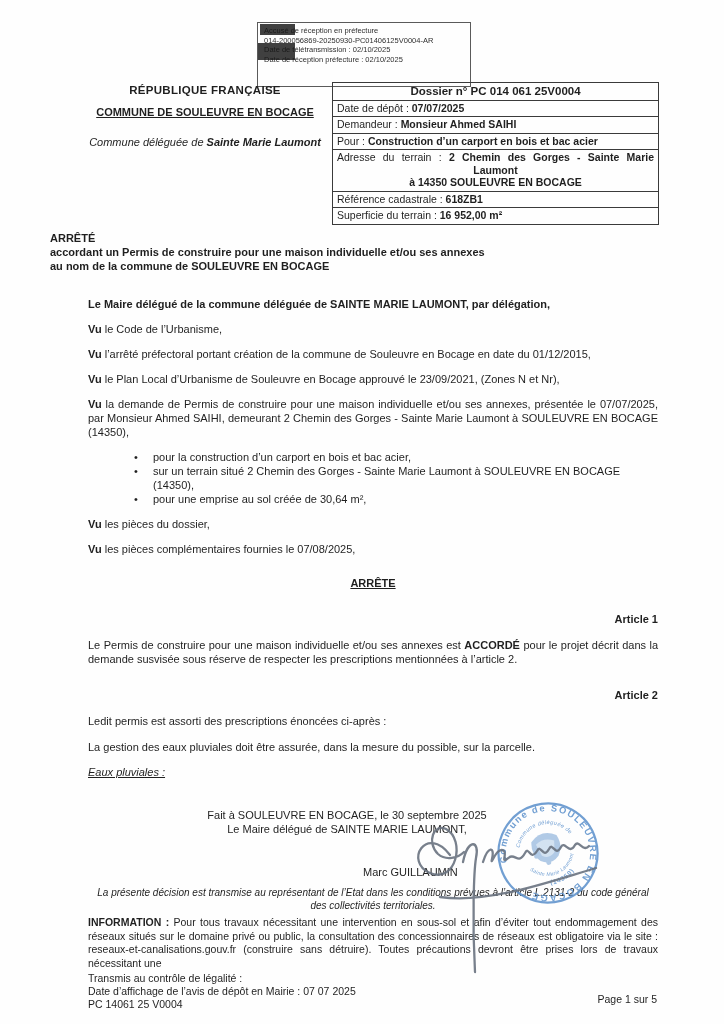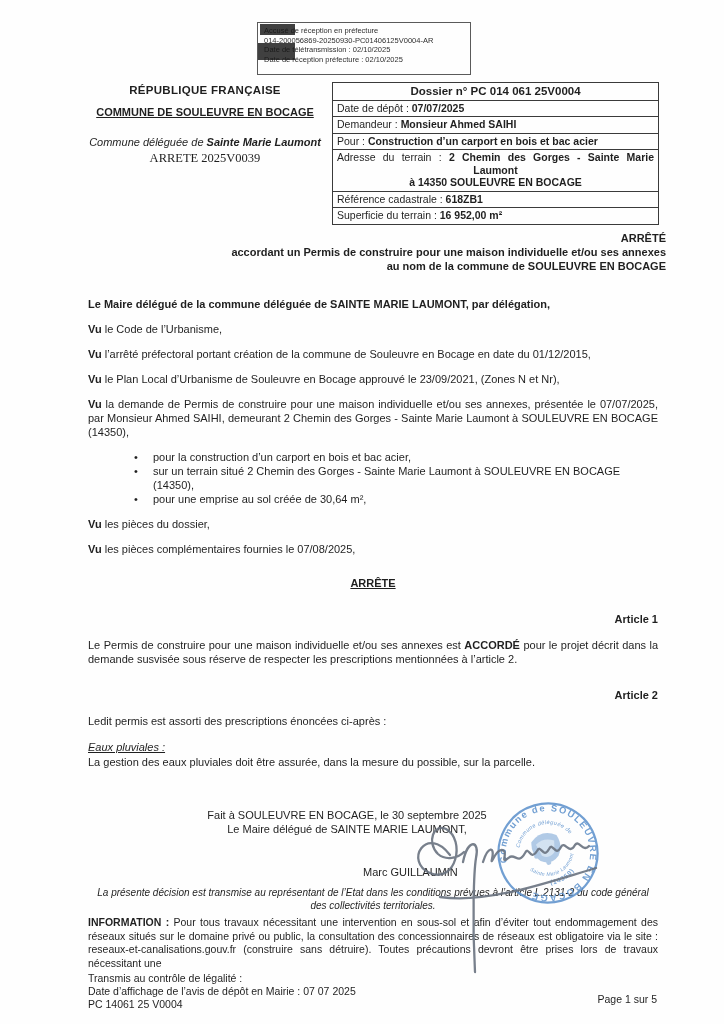--- a/index.html
+++ b/index.html
@@ -14,21 +14,21 @@
   
   .dept-box {
     left:117px; top:30px; width:148px; height:37px;
     border:2px solid #2e2e2e; text-align:center;
     font-size:11px; line-height:16px; padding-top:2px;
   }
   
   .receipt-box {
     left:257px; top:22px; width:206px; height:48px;
     border:1px solid #5a5a5a; background:transparent;
-    font-size:7.5px; line-height:9.6px; padding:3px 0 0 6px;
+    font-size:7.5px; line-height:9.6px; padding:3px 0 12px 6px;
     color:#2f2f2f; white-space:nowrap;
   }
   .smudge { background:#161616; opacity:.82; }
   .smudge-a { left:260px; top:24px; width:35px; height:11px; }
   .smudge-b { left:258px; top:43px; width:37px; height:17px; }
 
   
   .hdr-left { left:62px; top:84px; width:286px; text-align:center; }
   .hdr-republic { font-size:11.5px; font-weight:bold; letter-spacing:.3px; margin-bottom:10px; }
   .hdr-commune { font-size:11px; font-weight:bold; text-decoration:underline; margin-bottom:18px; }
@@ -37,21 +37,21 @@
 
   
   .dossier { left:332px; top:82px; width:325px; border:1.5px solid #3a3a3a; font-size:10.5px; }
   .trow { border-top:1px solid #3a3a3a; padding:1px 4px 2px 4px; line-height:12.5px; }
   .trow:first-child { border-top:none; }
   .trow-title { text-align:center; font-weight:bold; font-size:11.5px; padding:2px 4px; }
   .addr-main { text-align:justify; text-align-last:center; }
   .addr-sub { text-align:center; font-weight:bold; }
 
   
-  .decree-title { left:66px; top:231px; width:600px; text-align:right;
+  .decree-title { left:50px; top:231px; width:600px; text-align:left;
     font-weight:bold; font-size:11px; line-height:14px; }
 
   
   .body { left:88px; top:297px; width:570px; font-size:11px; line-height:14px; }
   .p { margin:0 0 11px 0; }
   .just { text-align:justify; }
   .bullets { margin:0 0 11px 0; padding:0; list-style:none; }
   .bullets li { position:relative; padding:0 14px 0 65px; margin:0; }
   .bullet-dot { position:absolute; left:46px; top:0; }
   .sec-arrete { text-align:center; font-weight:bold; margin:20px 0 22px;  }
@@ -87,21 +87,20 @@
     <div>Date de télétransmission : 02/10/2025</div>
     <div>Date de réception préfecture : 02/10/2025</div>
   </div>
   <div class="abs smudge smudge-a"></div>
   <div class="abs smudge smudge-b"></div>
 
   <div class="abs hdr-left">
     <div class="hdr-republic">RÉPUBLIQUE FRANÇAISE</div>
     <div class="hdr-commune">COMMUNE DE SOULEUVRE EN BOCAGE</div>
     <div class="hdr-delegated"><span>Commune déléguée de </span><b>Sainte Marie Laumont</b></div>
-    <div class="hdr-decree-no">ARRETE 2025V0039</div>
   </div>
 
   <div class="abs dossier">
     <div class="trow trow-title">Dossier n° PC 014 061 25V0004</div>
     <div class="trow"><span>Date de dépôt : </span><b>07/07/2025</b></div>
     <div class="trow"><span>Demandeur : </span><b>Monsieur Ahmed SAIHI</b></div>
     <div class="trow"><span>Pour : </span><b>Construction d’un carport en bois et bac acier</b></div>
     <div class="trow">
       <div class="addr-main"><span>Adresse du terrain : </span><b>2 Chemin des Gorges - Sainte Marie Laumont</b></div>
       <div class="addr-sub">à 14350 SOULEUVRE EN BOCAGE</div>
@@ -134,22 +133,22 @@
     <p class="p"><b>Vu</b><span> les pièces complémentaires fournies le 07/08/2025,</span></p>
 
     <p class="p sec-arrete"><span>ARRÊTE</span></p>
 
     <p class="p article-h">Article 1</p>
     <p class="p just" style="margin-bottom:22px"><span>Le Permis de construire pour une maison individuelle et/ou ses annexes est </span><b>ACCORDÉ</b><span> pour le projet décrit dans la demande susvisée sous réserve de respecter les prescriptions mentionnées à l’article 2.</span></p>
 
     <p class="p article-h art2-gap">Article 2</p>
     <p class="p" style="margin-bottom:12px">Ledit permis est assorti des prescriptions énoncées ci-après :</p>
 
+    <p class="p">La gestion des eaux pluviales doit être assurée, dans la mesure du possible, sur la parcelle.</p>
     <p class="p eaux-h">Eaux pluviales :</p>
-    <p class="p">La gestion des eaux pluviales doit être assurée, dans la mesure du possible, sur la parcelle.</p>
   </div>
 
   <div class="abs place-date">
     <div>Fait à SOULEUVRE EN BOCAGE, le 30 septembre 2025</div>
     <div>Le Maire délégué de SAINTE MARIE LAUMONT,</div>
   </div>
   <div class="abs sig-name">Marc GUILLAUMIN</div>
 
   <svg class="abs seal" viewBox="0 0 120 120">
     <defs>

